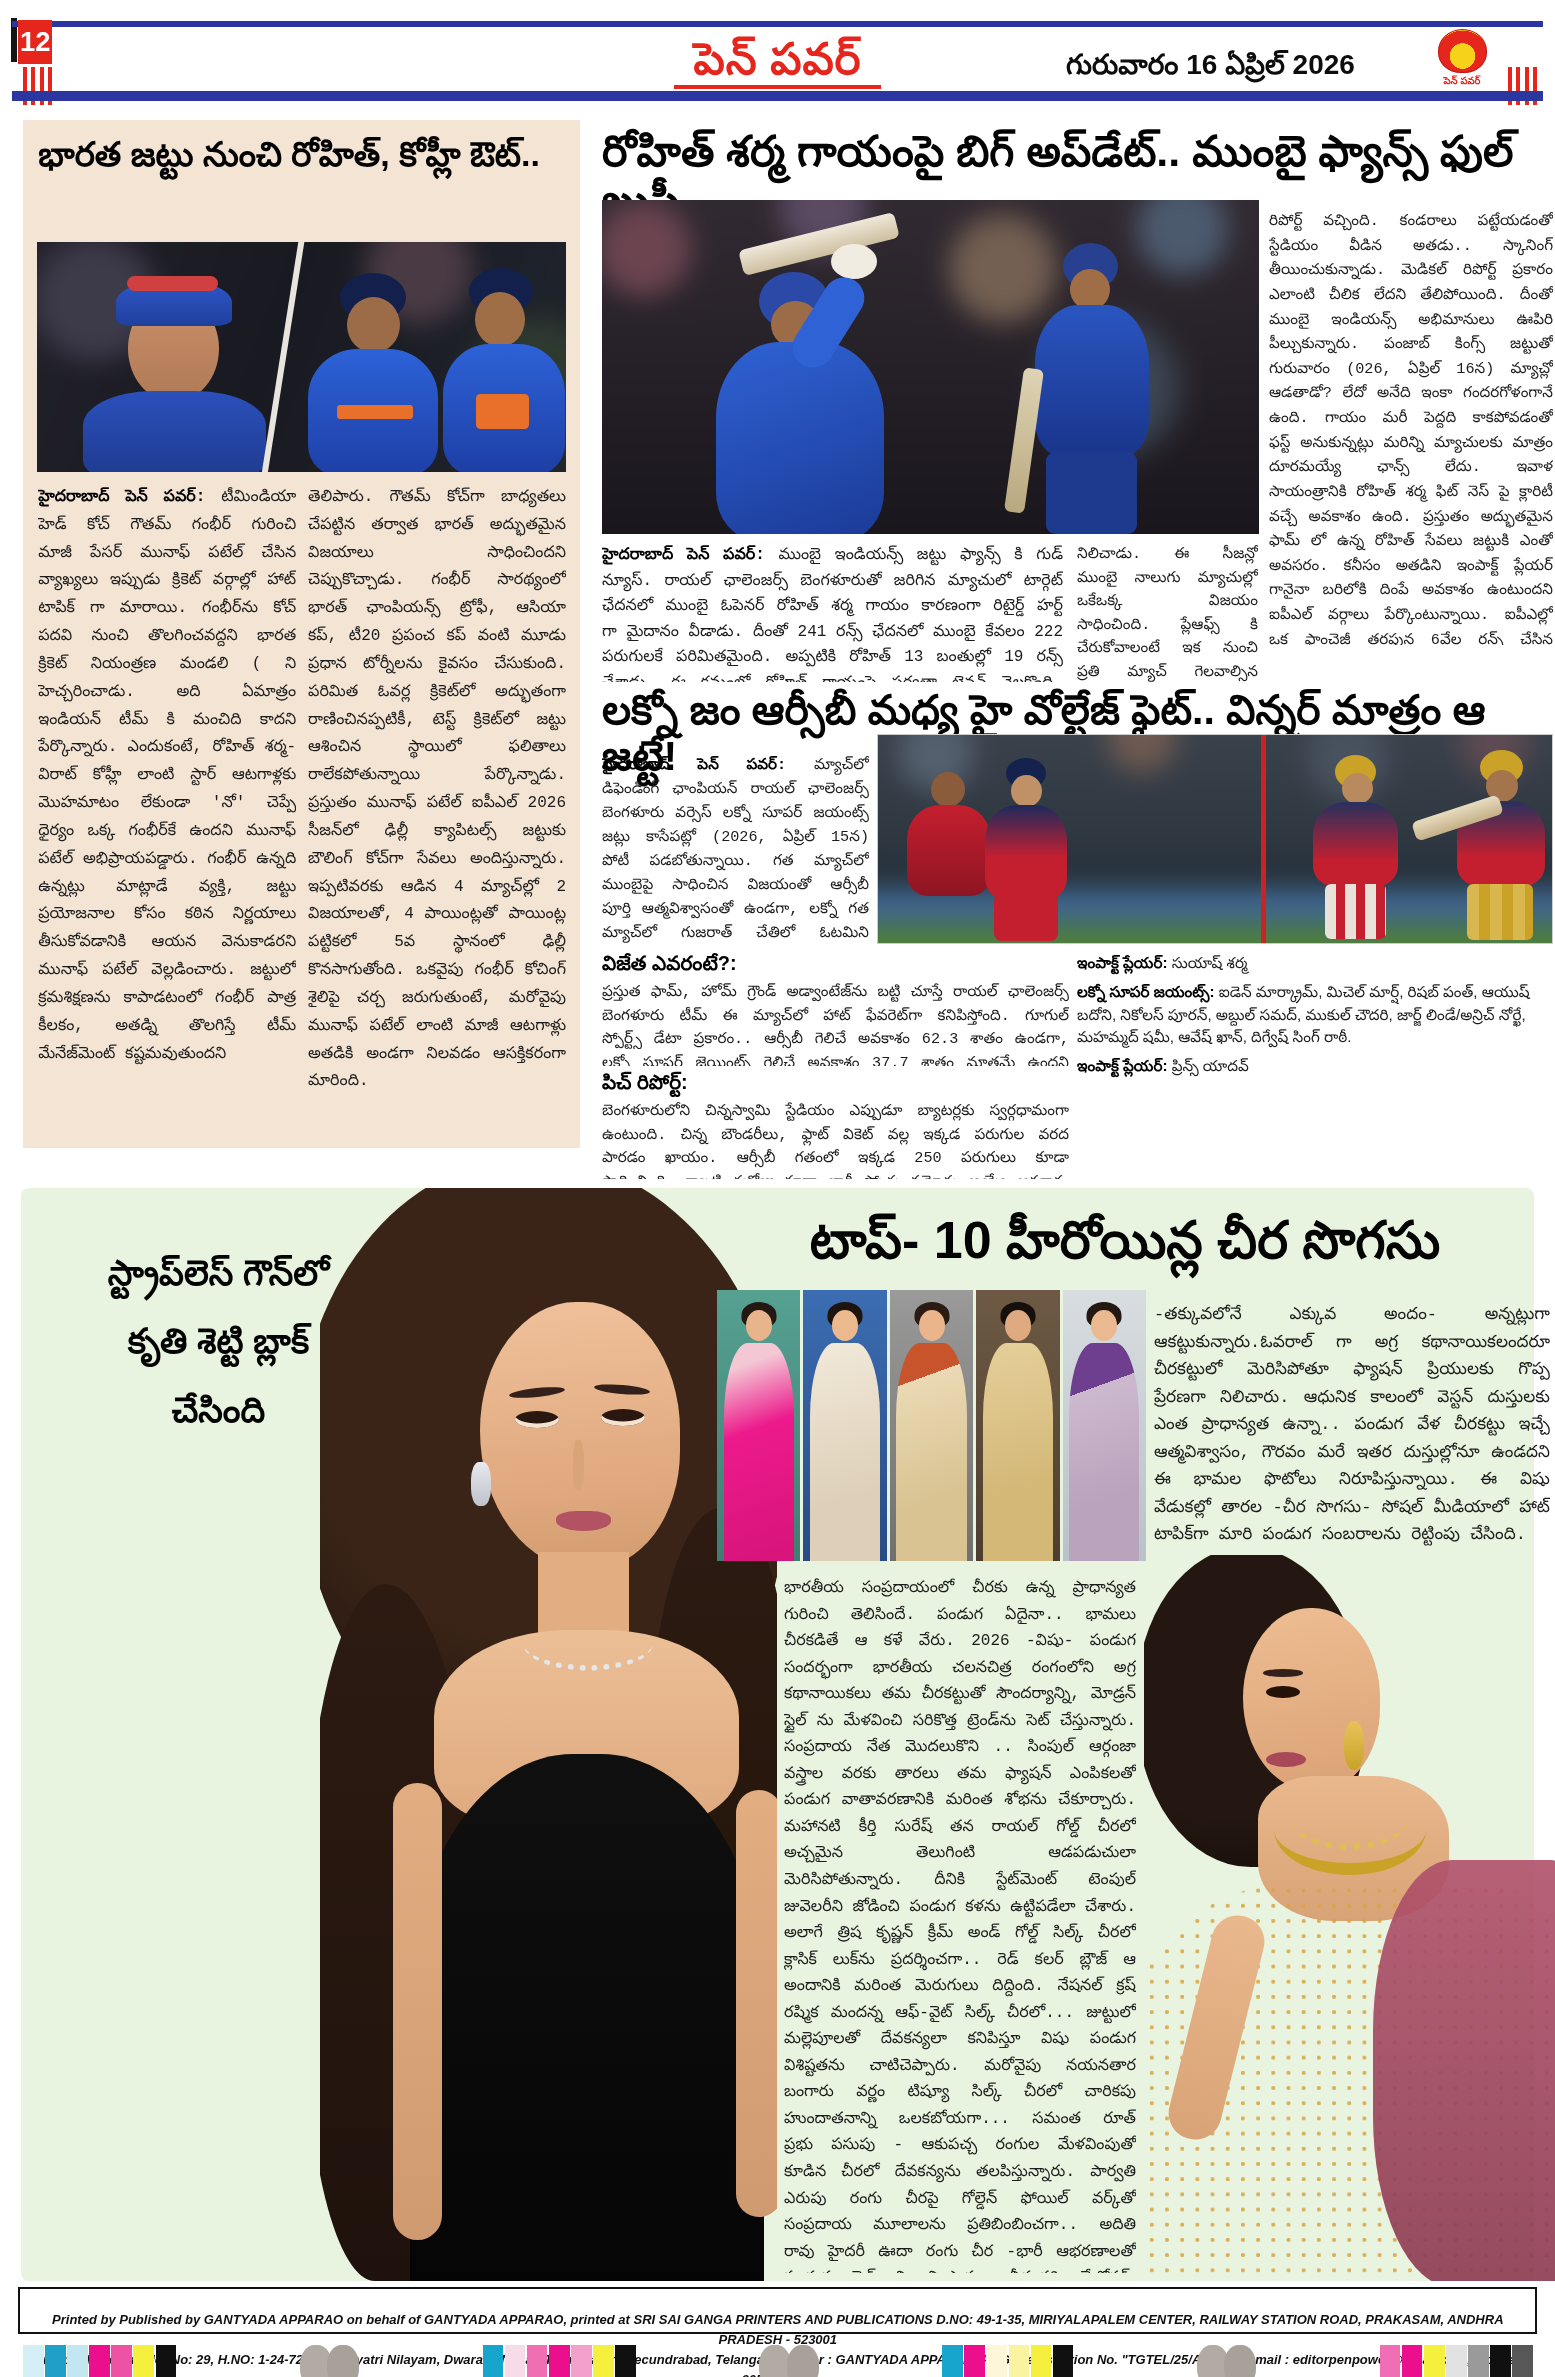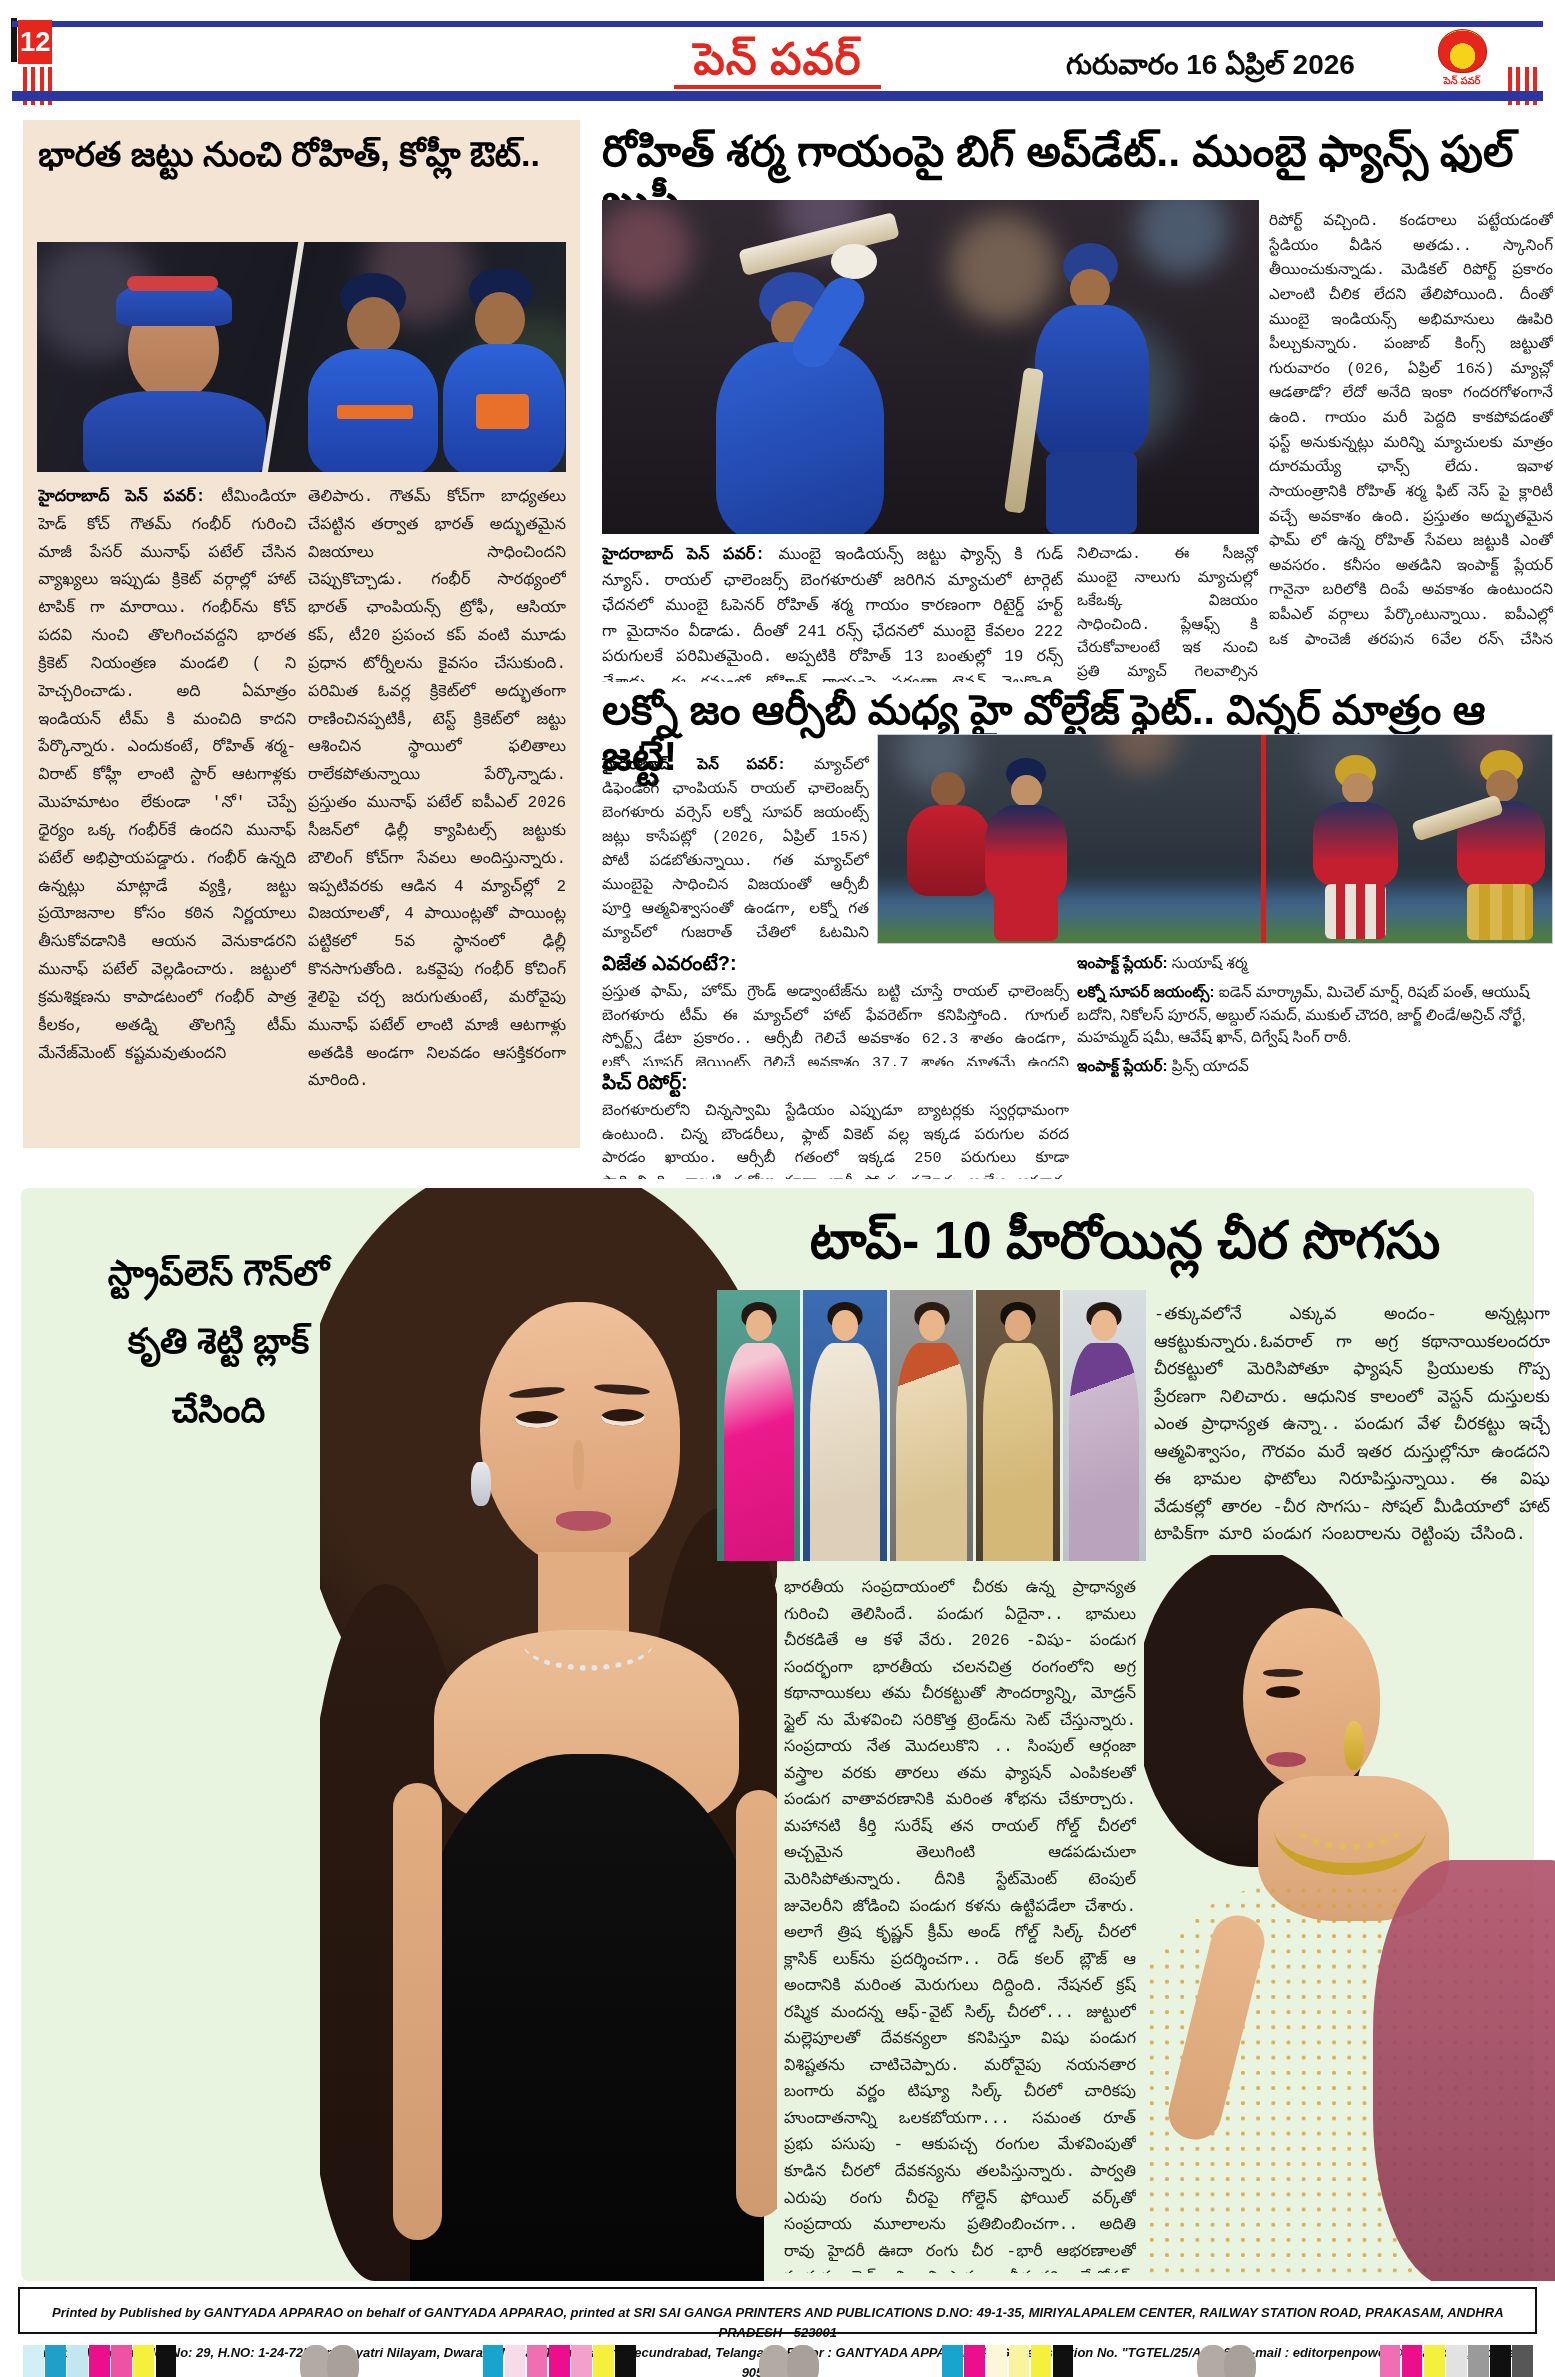--- a/index.html
+++ b/index.html
@@ -40,21 +40,21 @@
 
   
   .strip{display:flex;gap:3px;}
   .strip .panel{flex:1;position:relative;overflow:hidden;}
   .panel .p-head{position:absolute;width:26px;height:30.5px;border-radius:50%;left:50%;transform:translateX(-50%);top:20px;}
   .panel .p-hair{position:absolute;width:35px;height:26px;border-radius:50% 50% 40% 40%;left:50%;transform:translateX(-50%);top:12.2px;}
   .panel .p-saree{position:absolute;left:8%;right:8%;top:53px;bottom:0;border-radius:34% 34% 0 0;}
 
   
   .imprint{border:2.3px solid #111;background:#fff;text-align:center;
-           font-style:italic;font-weight:700;font-size:13px;line-height:1.55;color:#101010;padding-top:14px;}
+           font-style:italic;font-weight:700;font-size:13px;line-height:1.55;color:#101010;padding-top:21px;}
   .cb-row{display:flex;justify-content:space-between;align-items:center;}
   .cb-group{display:flex;gap:1.5px;align-items:center;}
   .cb-patch{width:20.6px;height:43px;}
   .cb-ovals{gap:0;}
   .cb-oval{width:32px;height:43px;background:#b2aba4;border-radius:45%;}
   .cb-oval+.cb-oval{margin-left:-4.6px;background:#a8a19a;}
   .greenbg{background:#e8f4df;border-radius:7.6px;}
 </style>
 </head>
 <body>

